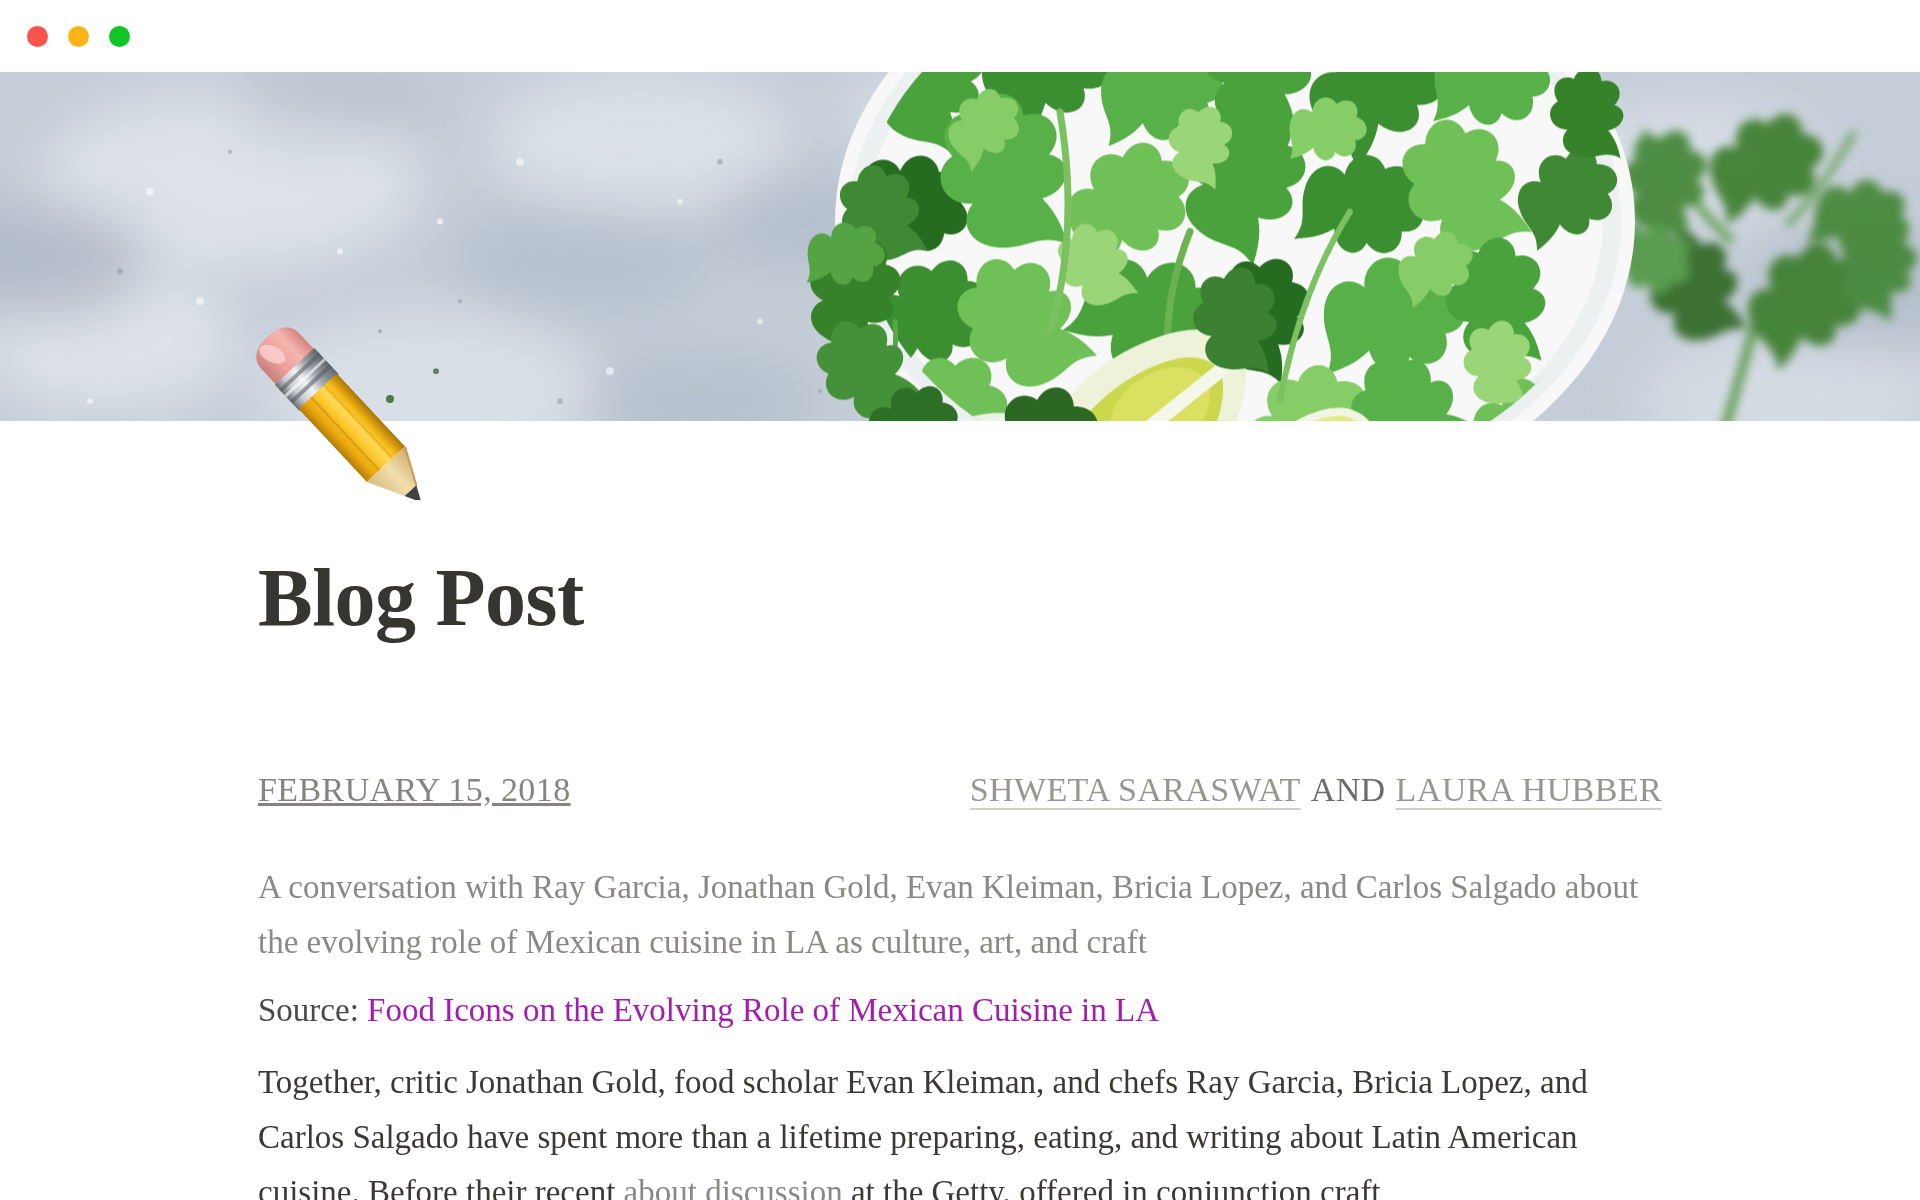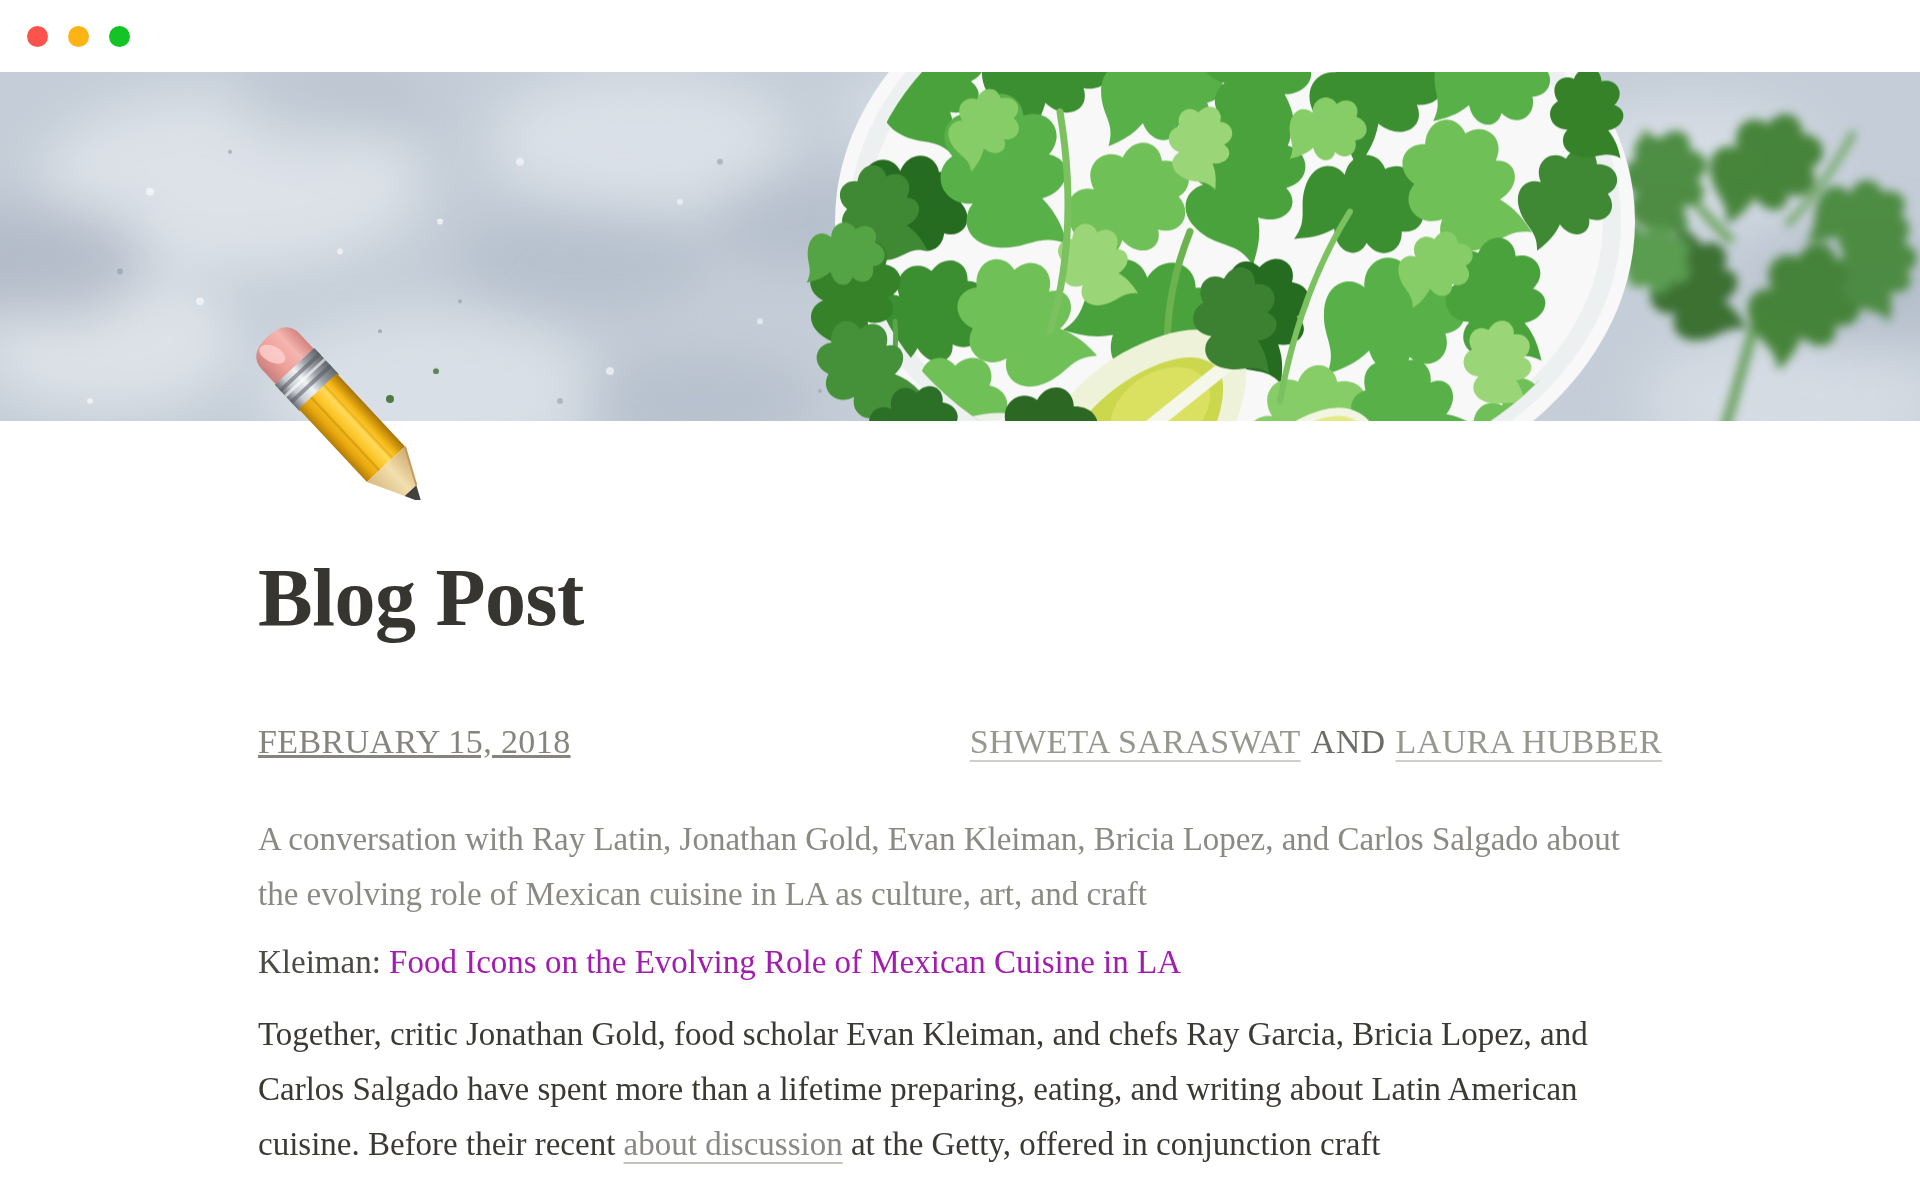--- a/index.html
+++ b/index.html
@@ -28,21 +28,21 @@
 
   
   .content{width:1404px;margin:0 auto;position:relative;}
   h1.page-title{
     margin:130px 0 0 0;font-size:82px;line-height:1.15;font-weight:700;
     color:#373530;letter-spacing:-0.5px;
   }
   .meta{margin-top:74px;display:flex;justify-content:space-between;align-items:baseline;
         font-size:34px;line-height:1.35;letter-spacing:0.4px;}
   .meta .date{color:#85847e;text-decoration:underline;}
-  .meta .authors{color:#6d6c66;white-space:nowrap;}
+  .meta .authors{color:#6d6c66;white-space:nowrap;margin-top:48px;}
   .meta .authors a{color:#98978f;text-decoration:underline;text-decoration-color:#cfcec9;
         text-decoration-thickness:2px;text-underline-offset:7px;cursor:pointer;}
   .meta .conj{margin:0 10px;}
 
   p{margin:0;}
   .lede{margin-top:47px;font-size:33px;line-height:55px;color:#8a8983;}
   .source{margin-top:13px;font-size:33px;line-height:55px;color:#4c4a45;}
   .source a{color:#a21caf;text-decoration-color:#c9c8c3;
         text-decoration-thickness:2px;text-underline-offset:7px;cursor:pointer;}
   .body-text{margin-top:17px;font-size:33px;line-height:55px;color:#3b3934;}
@@ -244,20 +244,20 @@
   <div class="content">
     <h1 class="page-title">Blog Post</h1>
 
     <div class="meta">
       <div class="date">FEBRUARY 15, 2018</div>
       <div class="authors">
         <a>SHWETA SARASWAT</a><span class="conj">AND</span><a>LAURA HUBBER</a>
       </div>
     </div>
 
-    <p class="lede">A conversation with Ray Latin, Jonathan Gold, Evan Kleiman, Bricia Lopez, and Carlos Salgado about the evolving role of Mexican cuisine in LA as culture, art, and craft</p>
-
-    <p class="source"><span>Kleiman:</span> <a>Food Icons on the Evolving Role of Mexican Cuisine in LA</a></p>
+    <p class="lede">A conversation with Ray Garcia, Jonathan Gold, Evan Kleiman, Bricia Lopez, and Carlos Salgado about the evolving role of Mexican cuisine in LA as culture, art, and craft</p>
+
+    <p class="source"><span>Source:</span> <a>Food Icons on the Evolving Role of Mexican Cuisine in LA</a></p>
 
     <p class="body-text"><span>Together, critic Jonathan Gold, food scholar Evan Kleiman, and chefs Ray Garcia, Bricia Lopez, and Carlos Salgado have spent more than a lifetime preparing, eating, and writing about Latin American cuisine. Before their recent </span><a>about discussion</a><span> at the Getty, offered in conjunction craft</span></p>
   </div>
 
 </div>
 
 </body></html>

